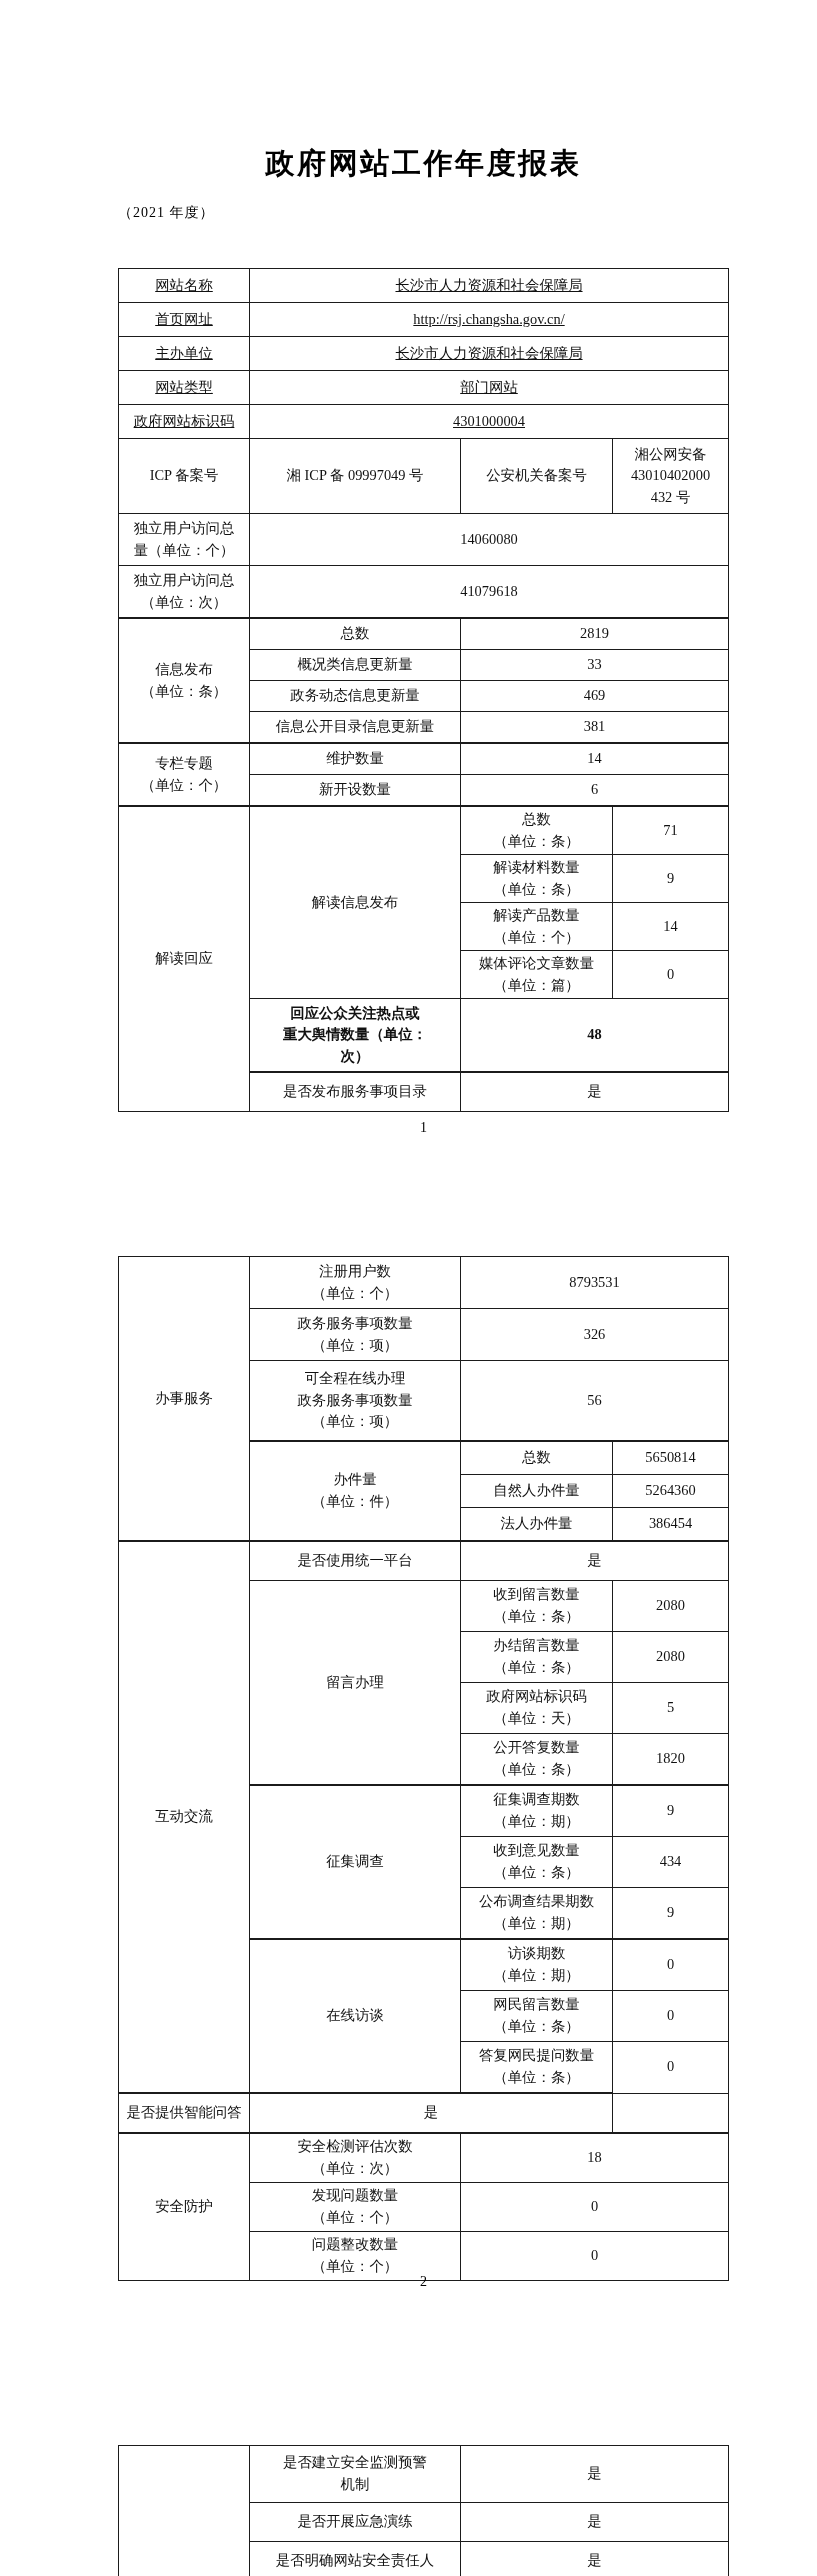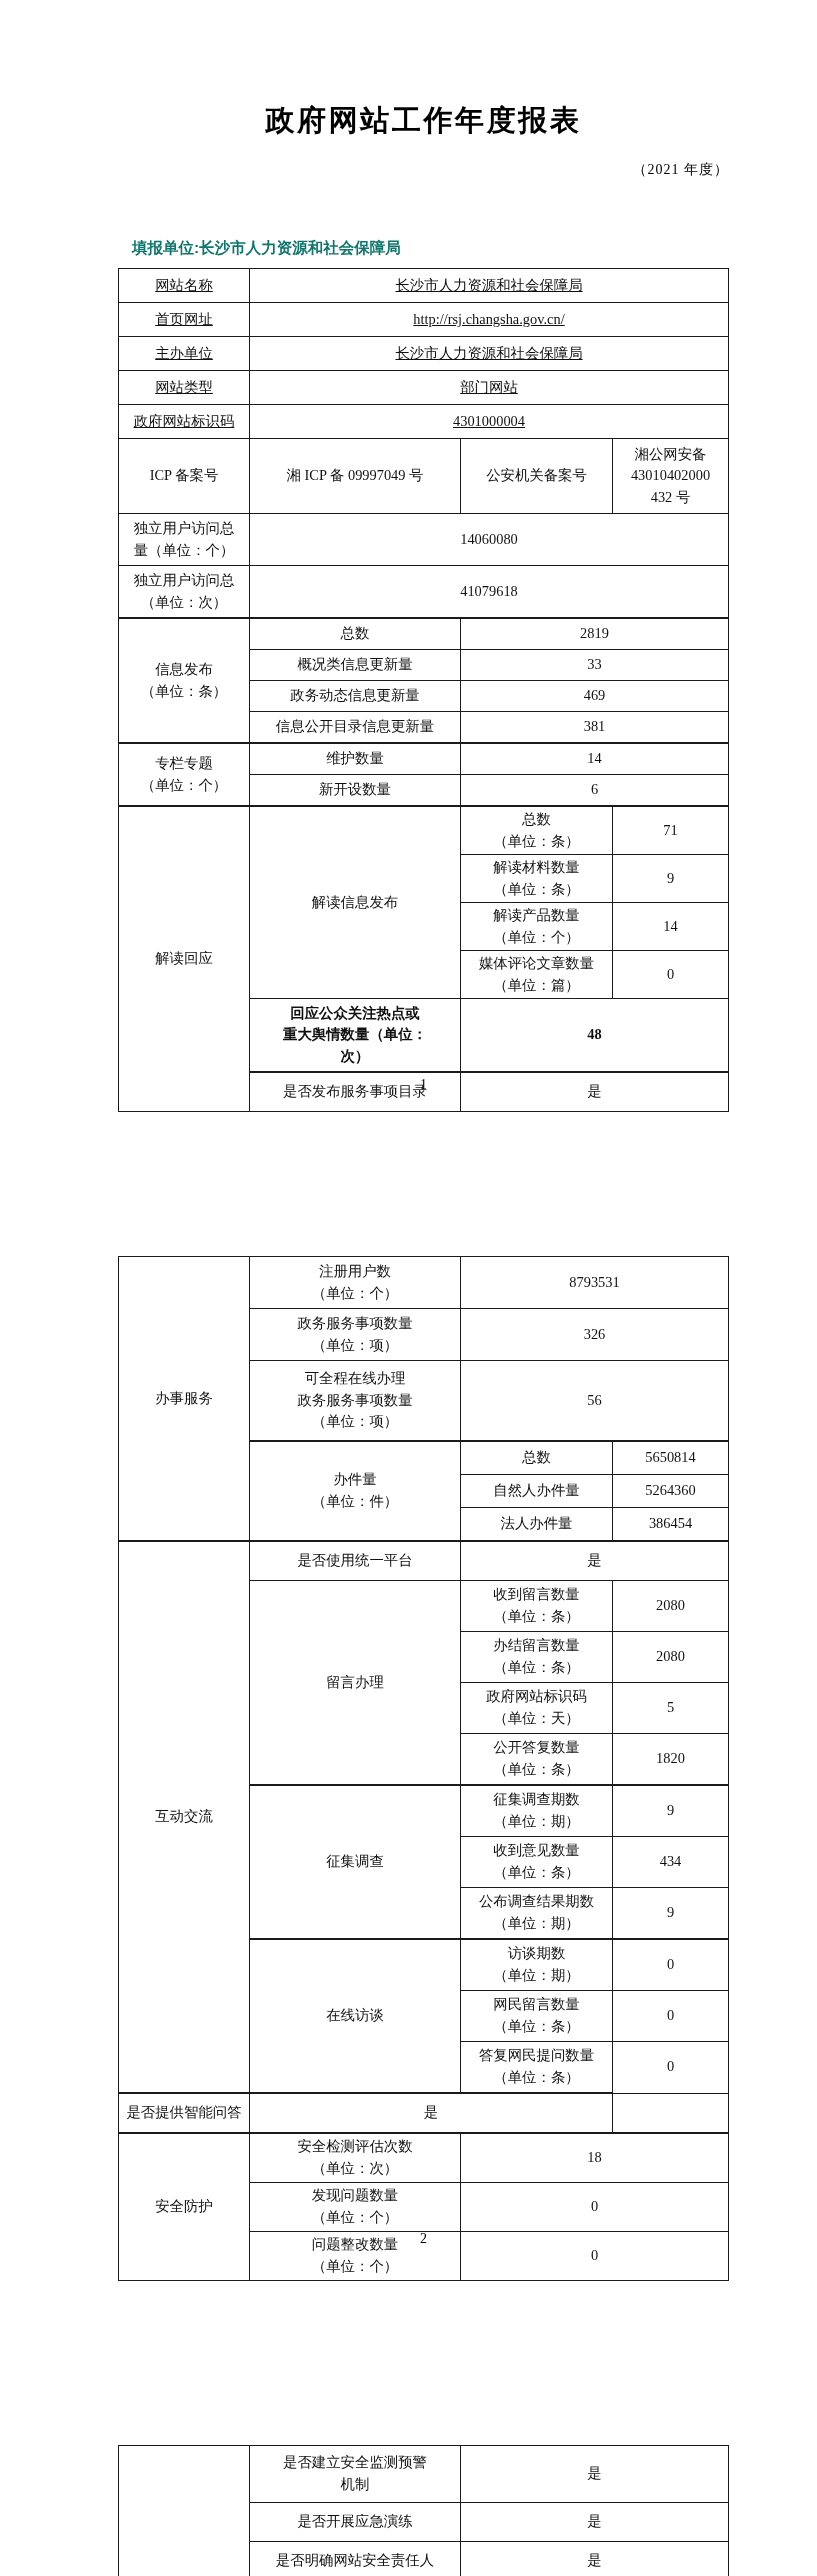--- a/index.html
+++ b/index.html
@@ -1,28 +1,28 @@
 <!DOCTYPE html>
 <html style="font-size:8.2px"><head>
 <meta charset="utf-8">
 <style>
   html,body{margin:0;padding:0;}
   body{
     width:818px;height:3470px;background:#ffffff;position:relative;
     font-family:"Liberation Serif","DejaVu Serif",serif;color:#111;
     overflow:hidden;
   }
-  .abs{position:absolute;}
+  .abs{position:absolute;margin-top:43px;}
   .doc-title{
     top:101px;left:118px;width:611px;text-align:center;
     font-family:"Liberation Sans","DejaVu Sans",sans-serif;
     font-weight:bold;font-size:29px;letter-spacing:2.6px;color:#000;
   }
   .doc-subtitle{
-    top:161px;left:118px;width:611px;text-align:right;
+    top:161px;left:118px;width:611px;text-align:left;
     font-size:14px;letter-spacing:1px;color:#000;
   }
   .unit-line{
     top:238px;left:132px;width:611px;
     font-family:"Liberation Sans","DejaVu Sans",sans-serif;
     font-weight:bold;font-size:15.5px;color:#0f766e;
   }
   table.rpt{
     position:absolute;left:118px;border-collapse:collapse;table-layout:fixed;
     width:611px;background:#fff;

